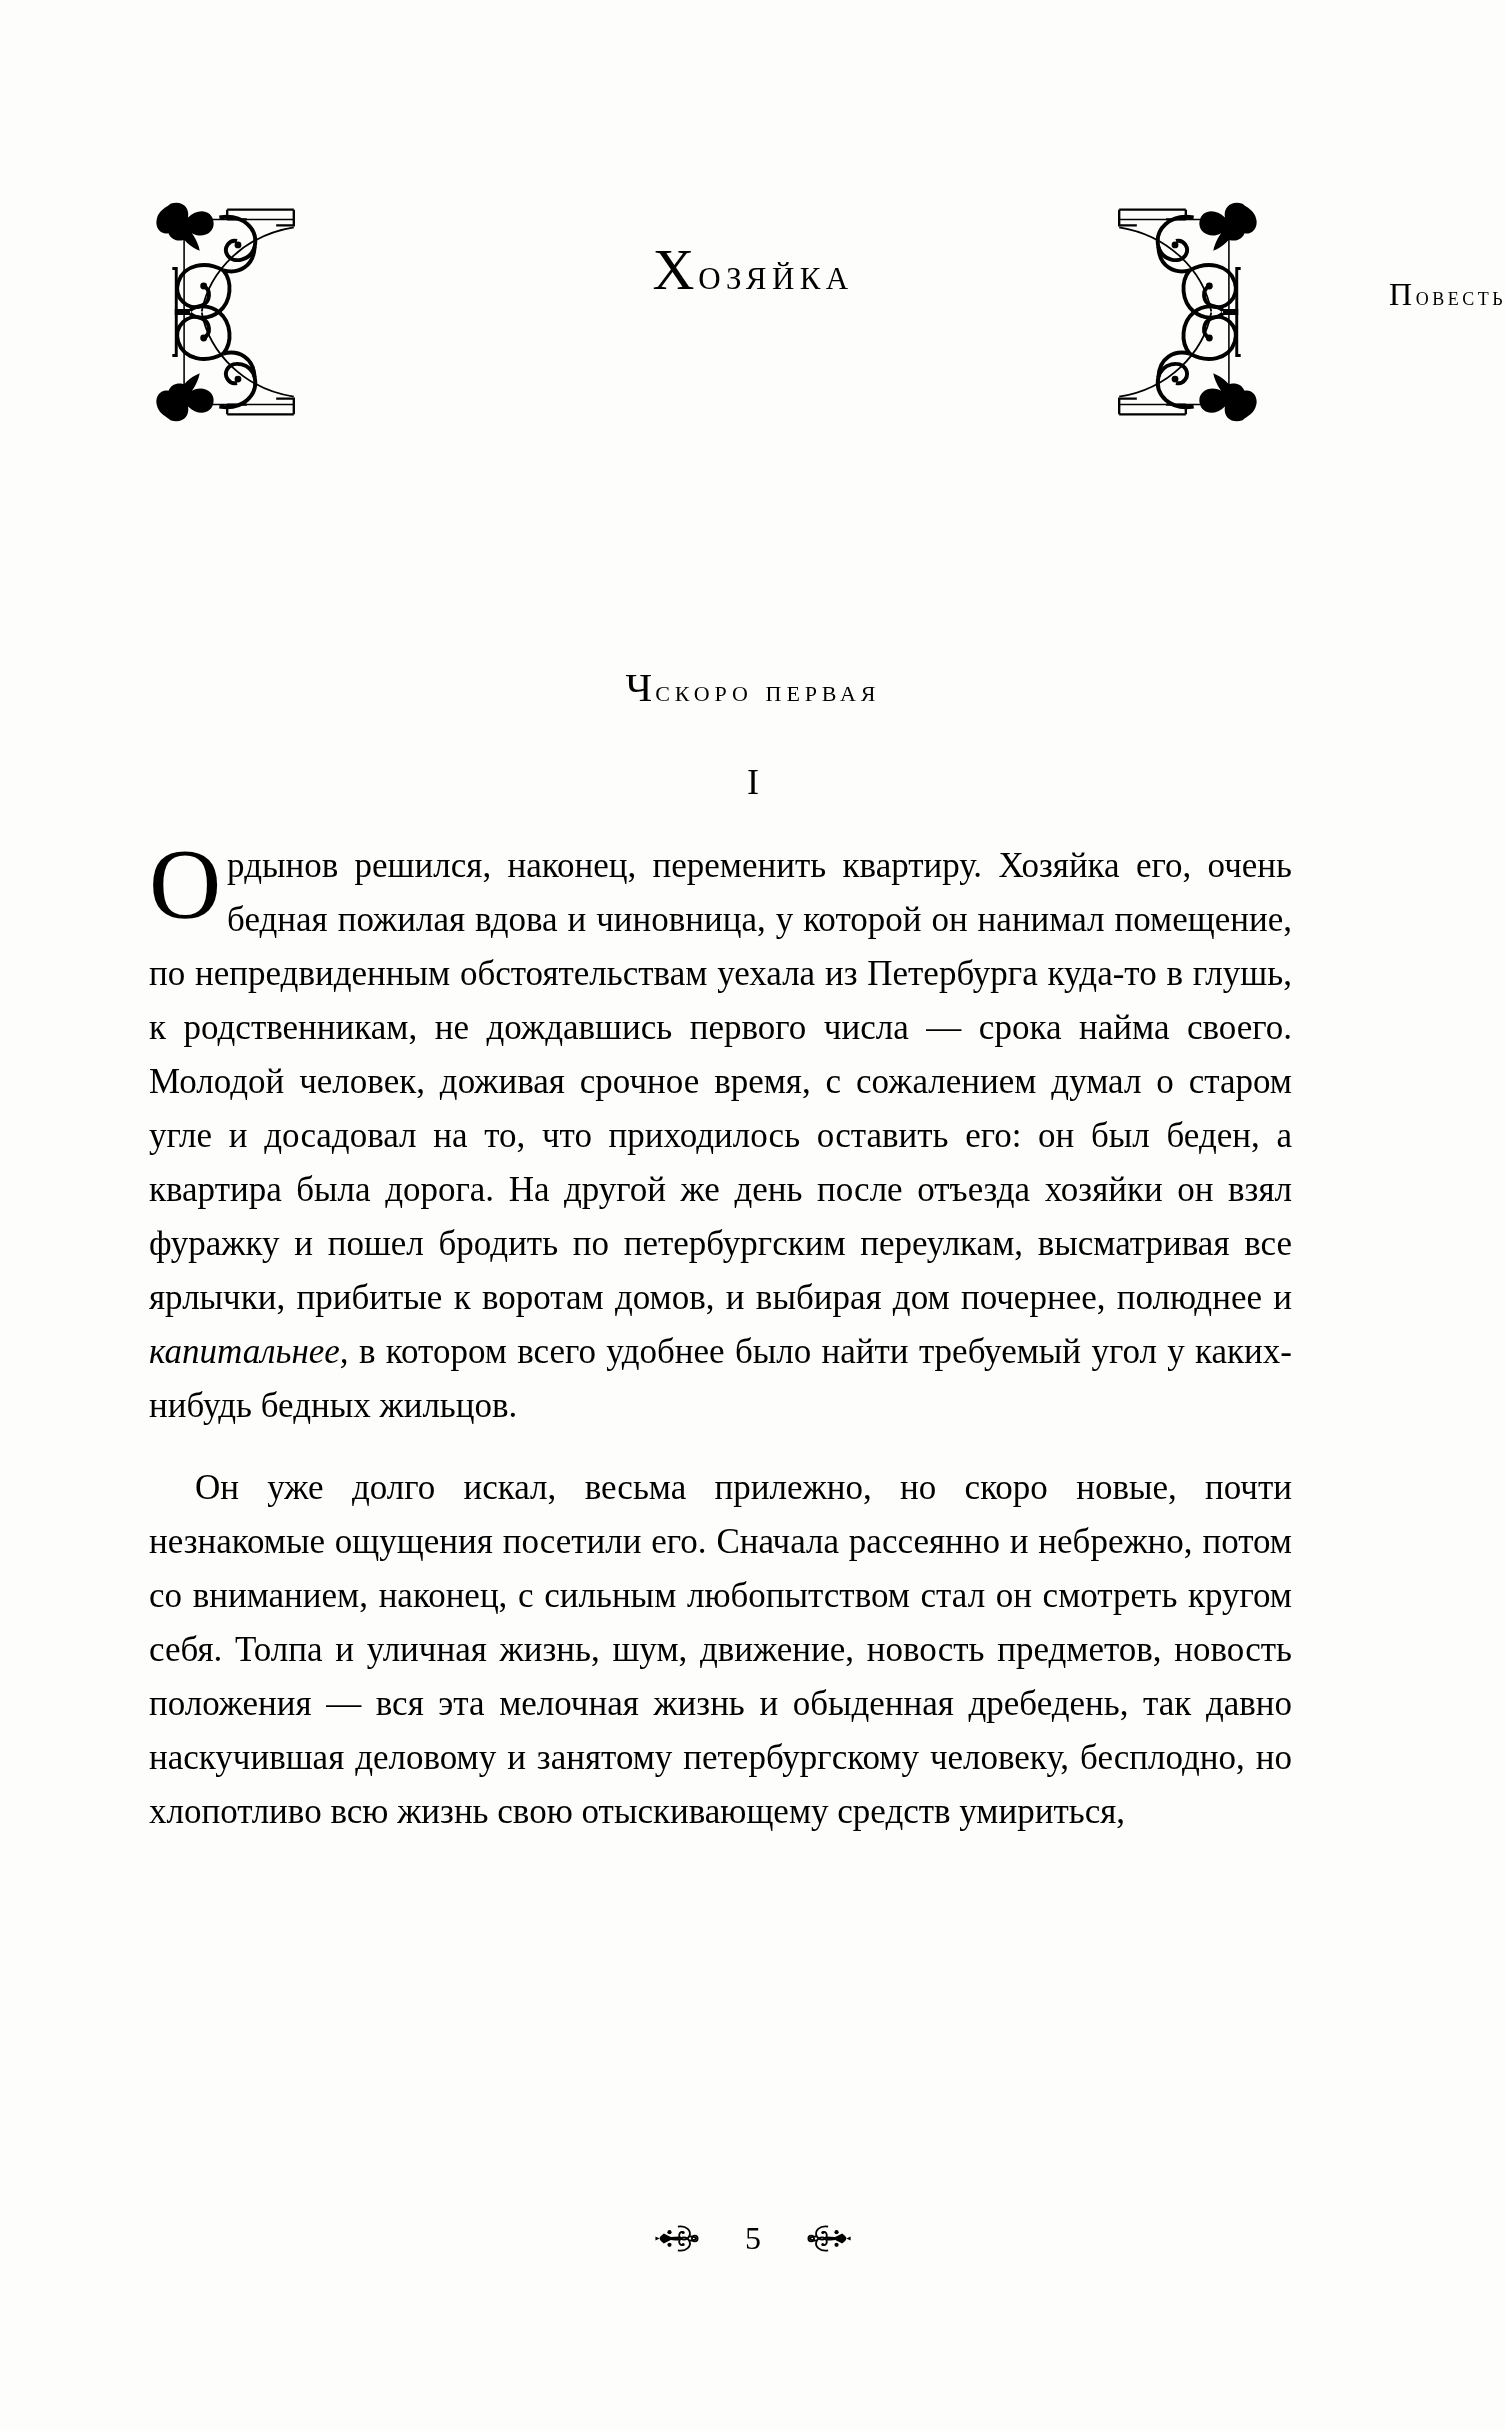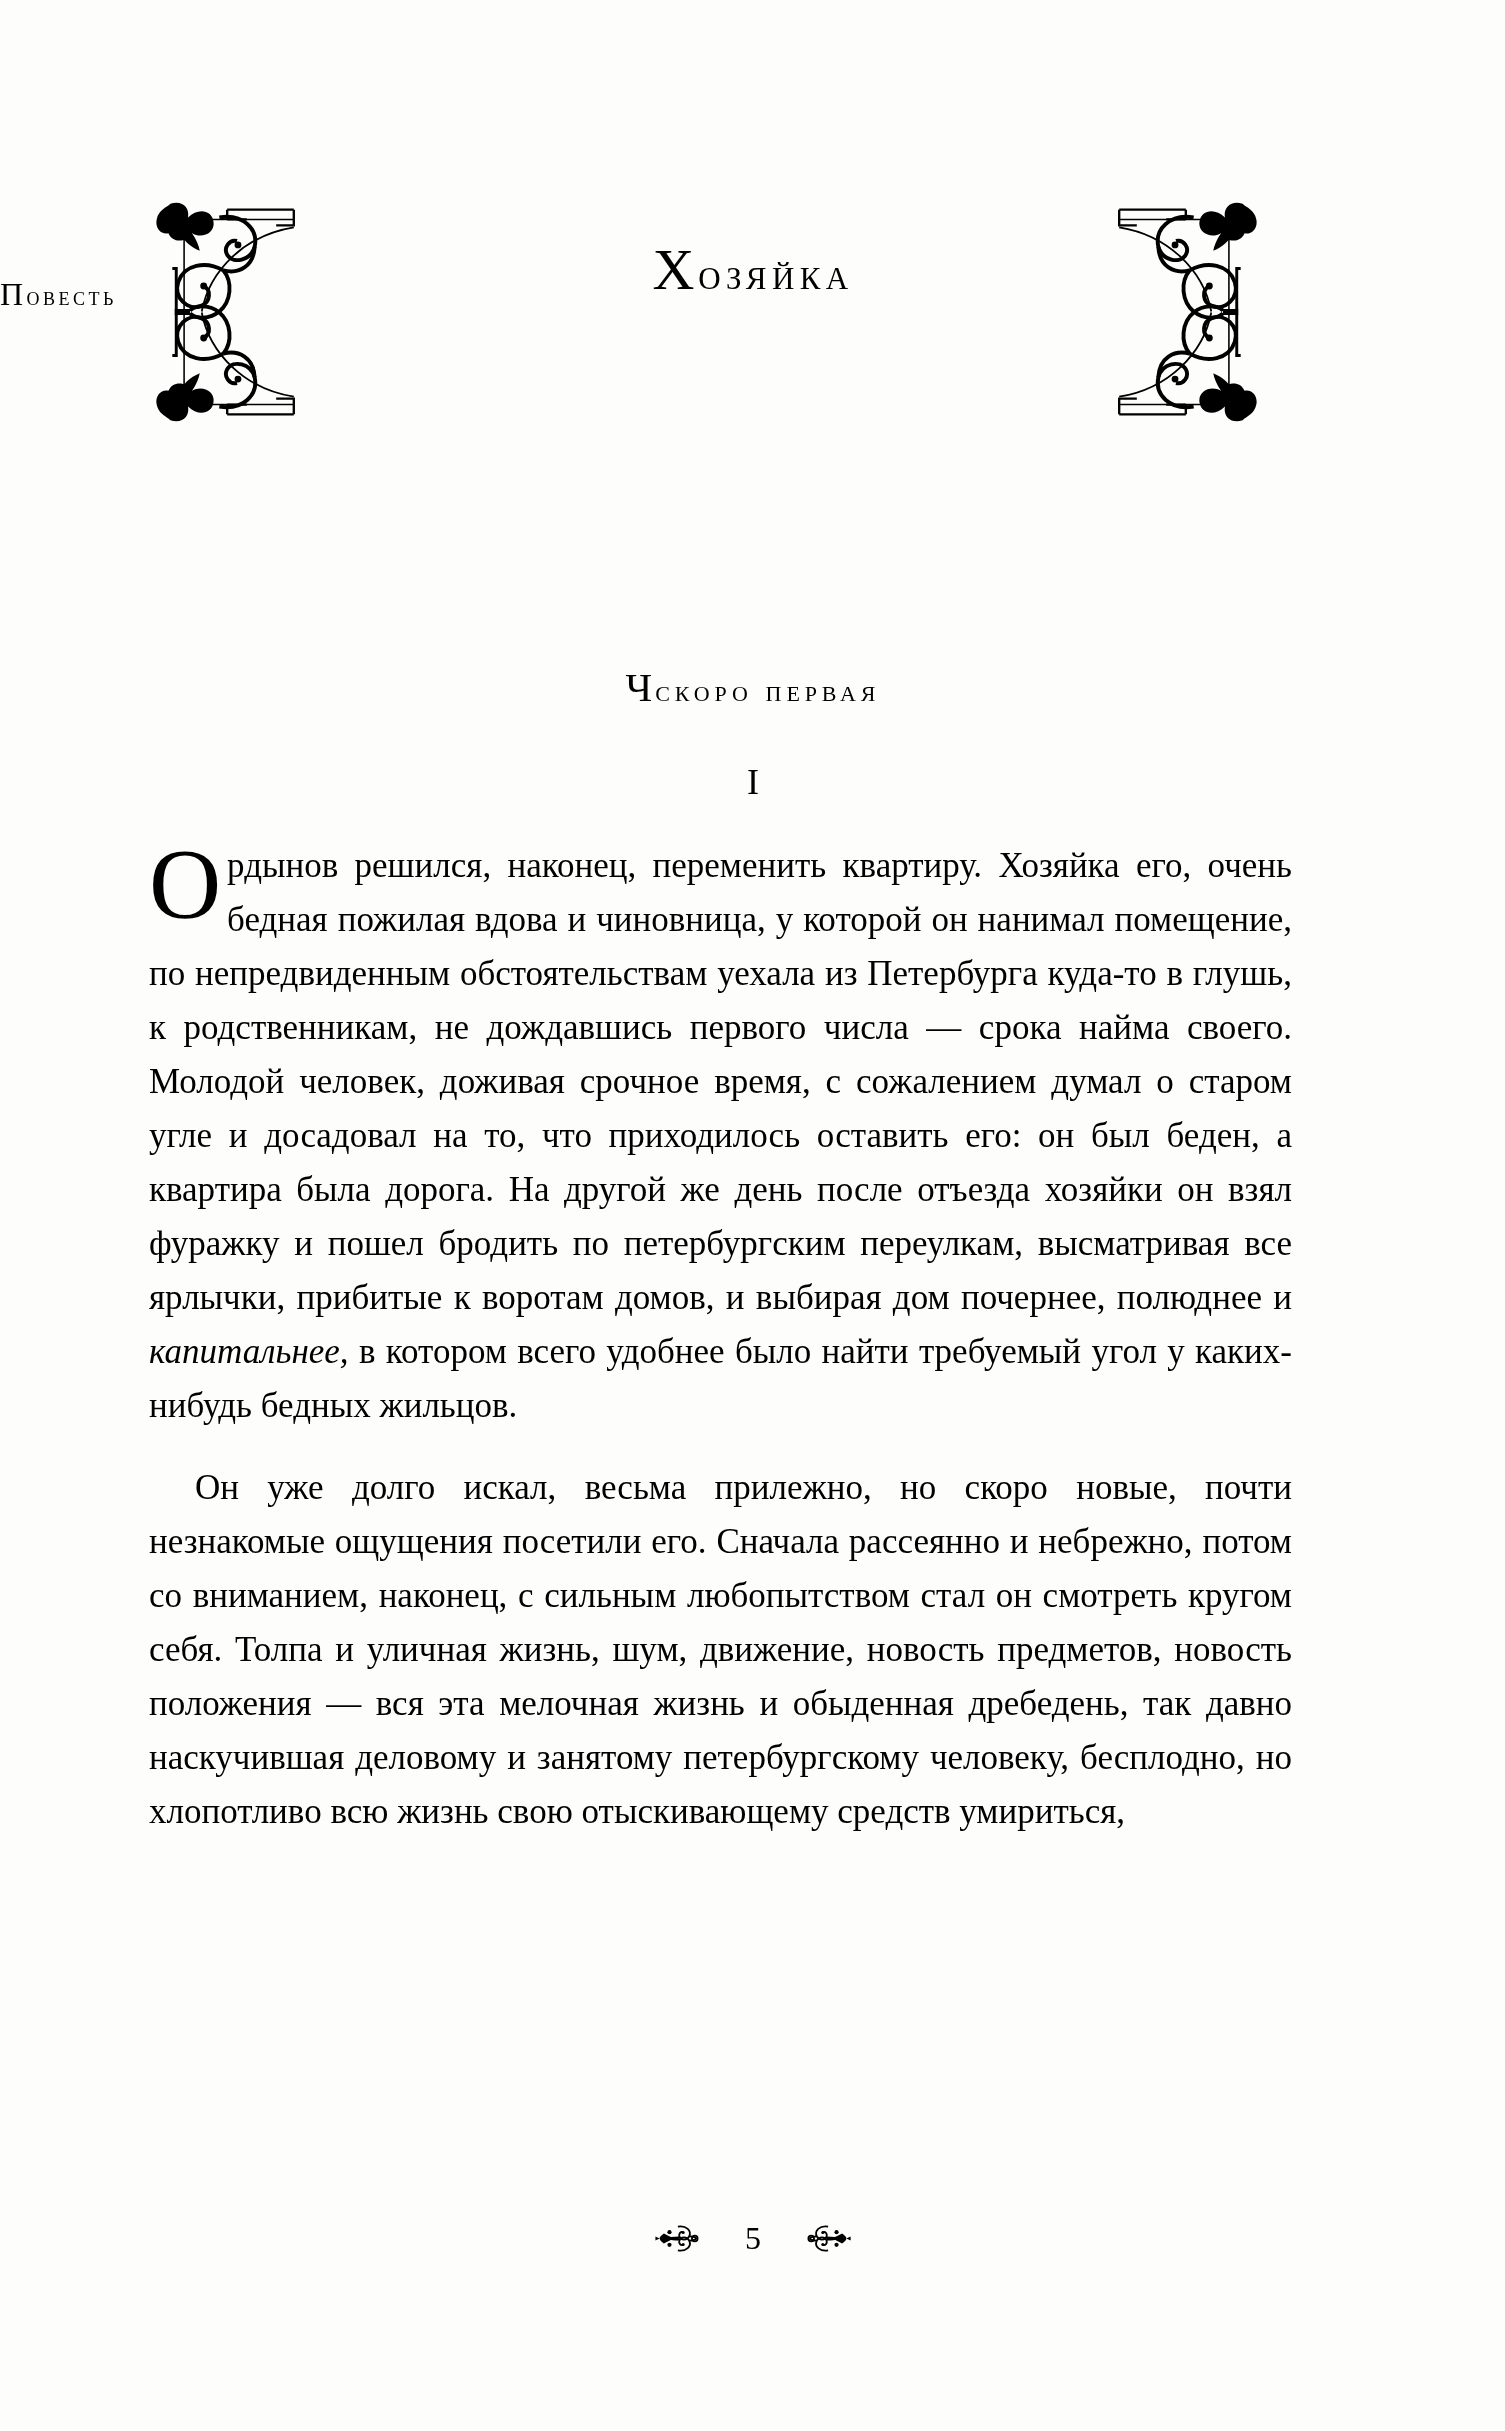--- a/index.html
+++ b/index.html
@@ -55,21 +55,21 @@
     font-weight: 400;
     white-space: nowrap;
   }
   .book-title .cap { font-size: 58px; letter-spacing: 3.9px; }
 
   .subtitle {
     position: absolute;
     left: 0;
     right: 0;
     top: 276px;
-    text-align: left;
+    text-align: right;
     font-size: 25.5px;
     letter-spacing: 3.5px;
     font-variant: small-caps;
   }
   .subtitle .cap { font-size: 32px; }
 
   
   .part-heading {
     position: absolute;
     left: 0;

